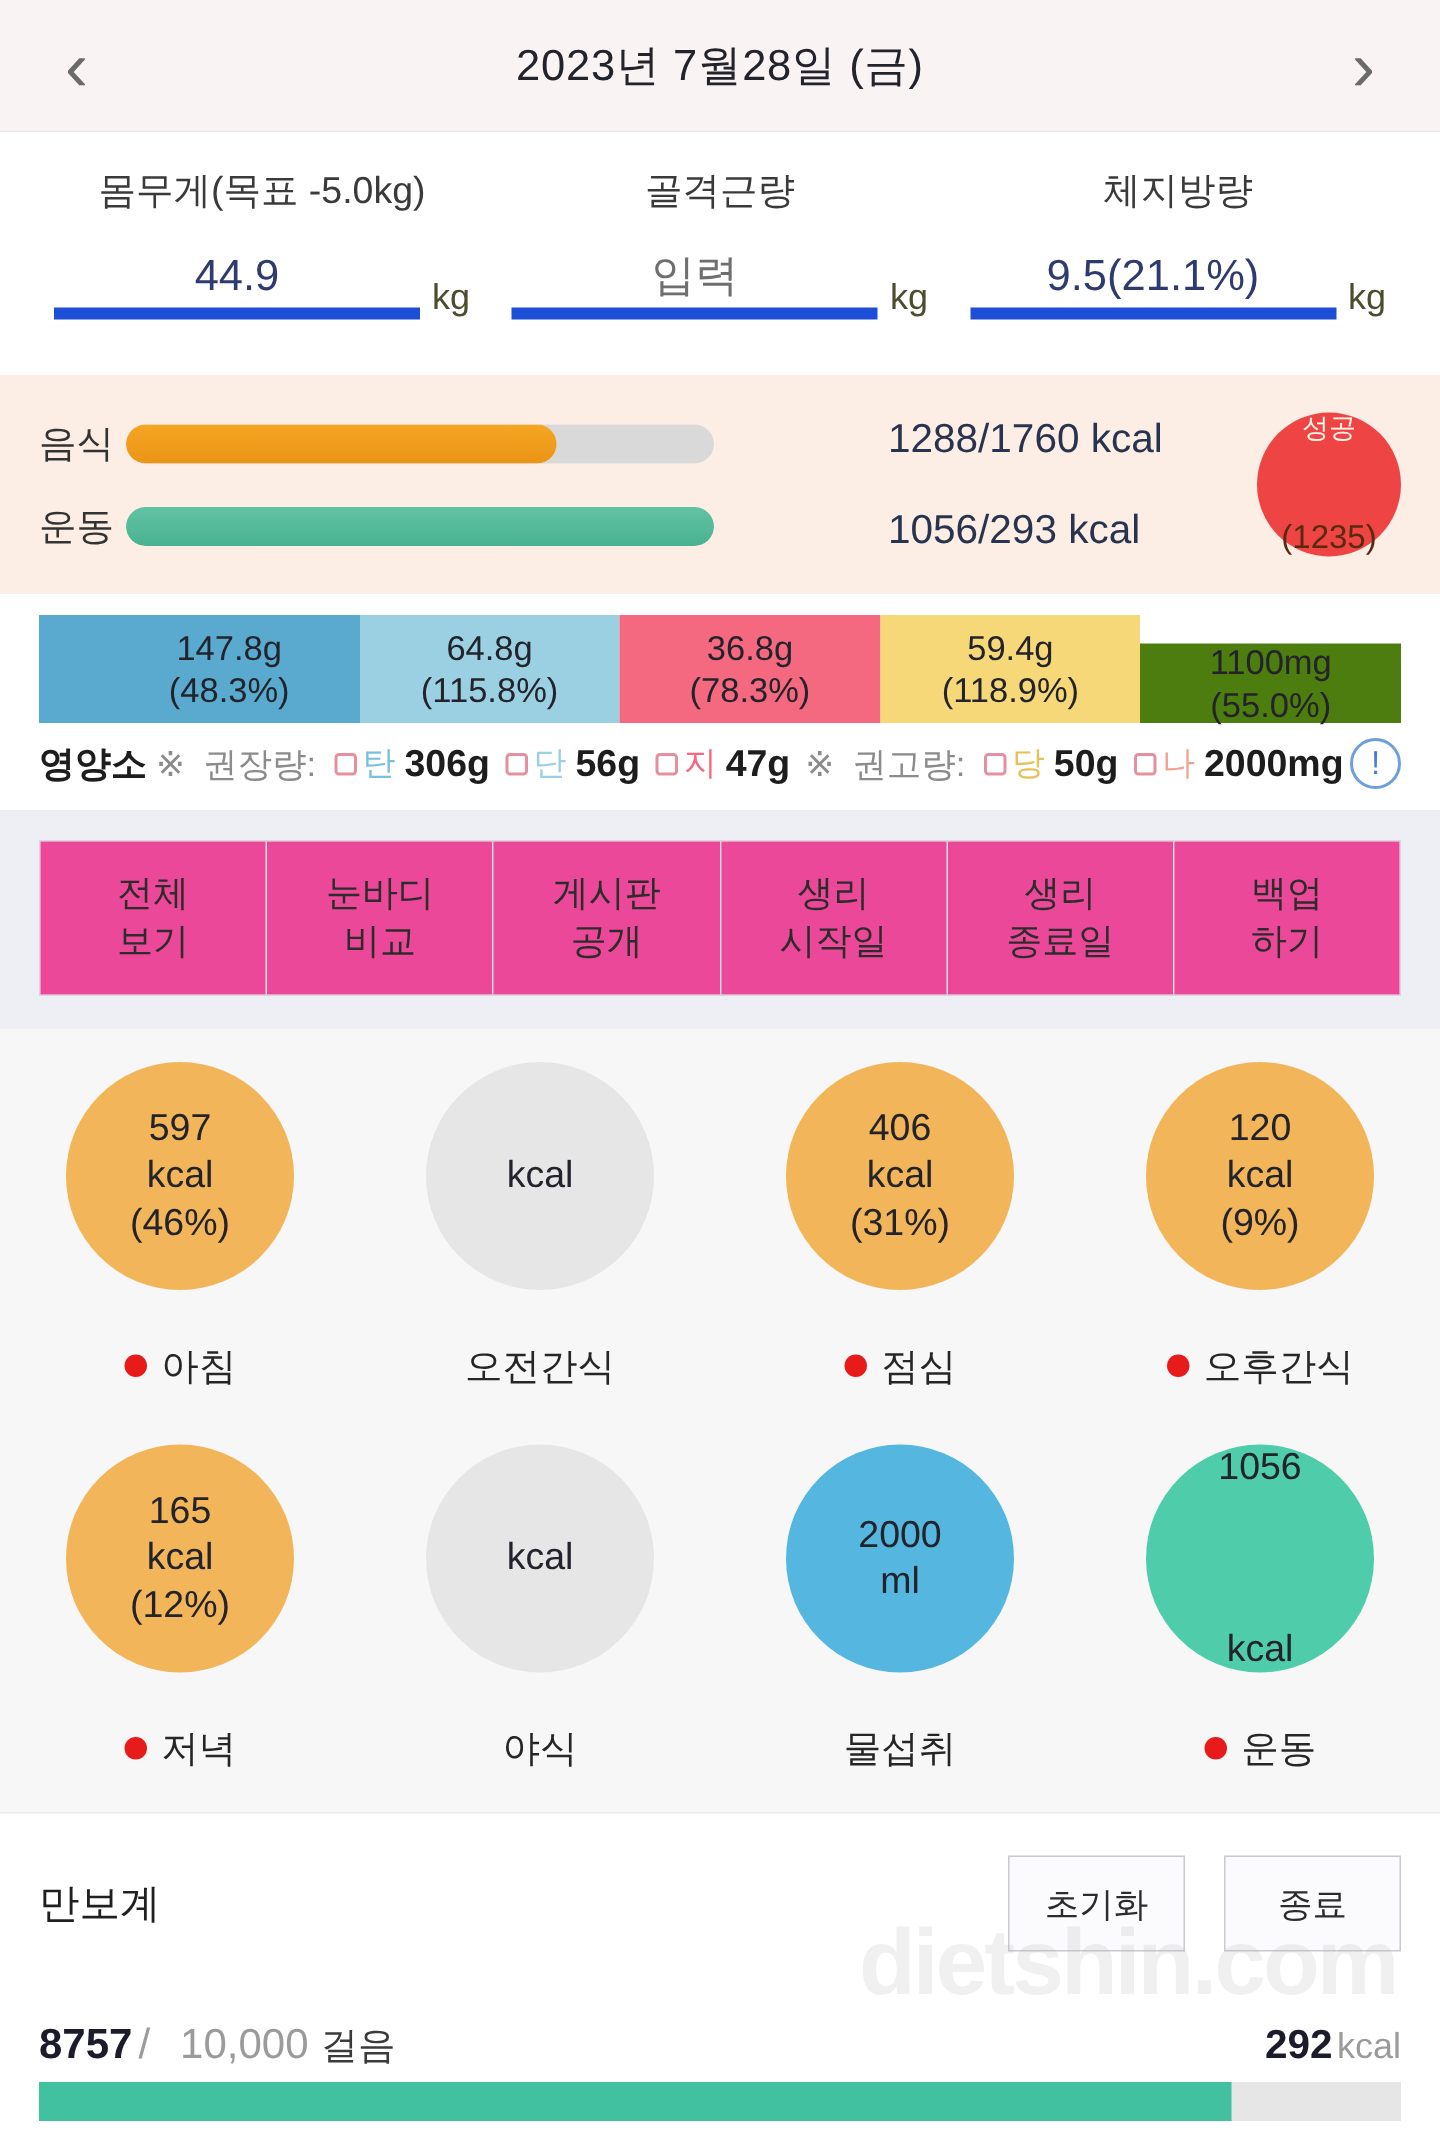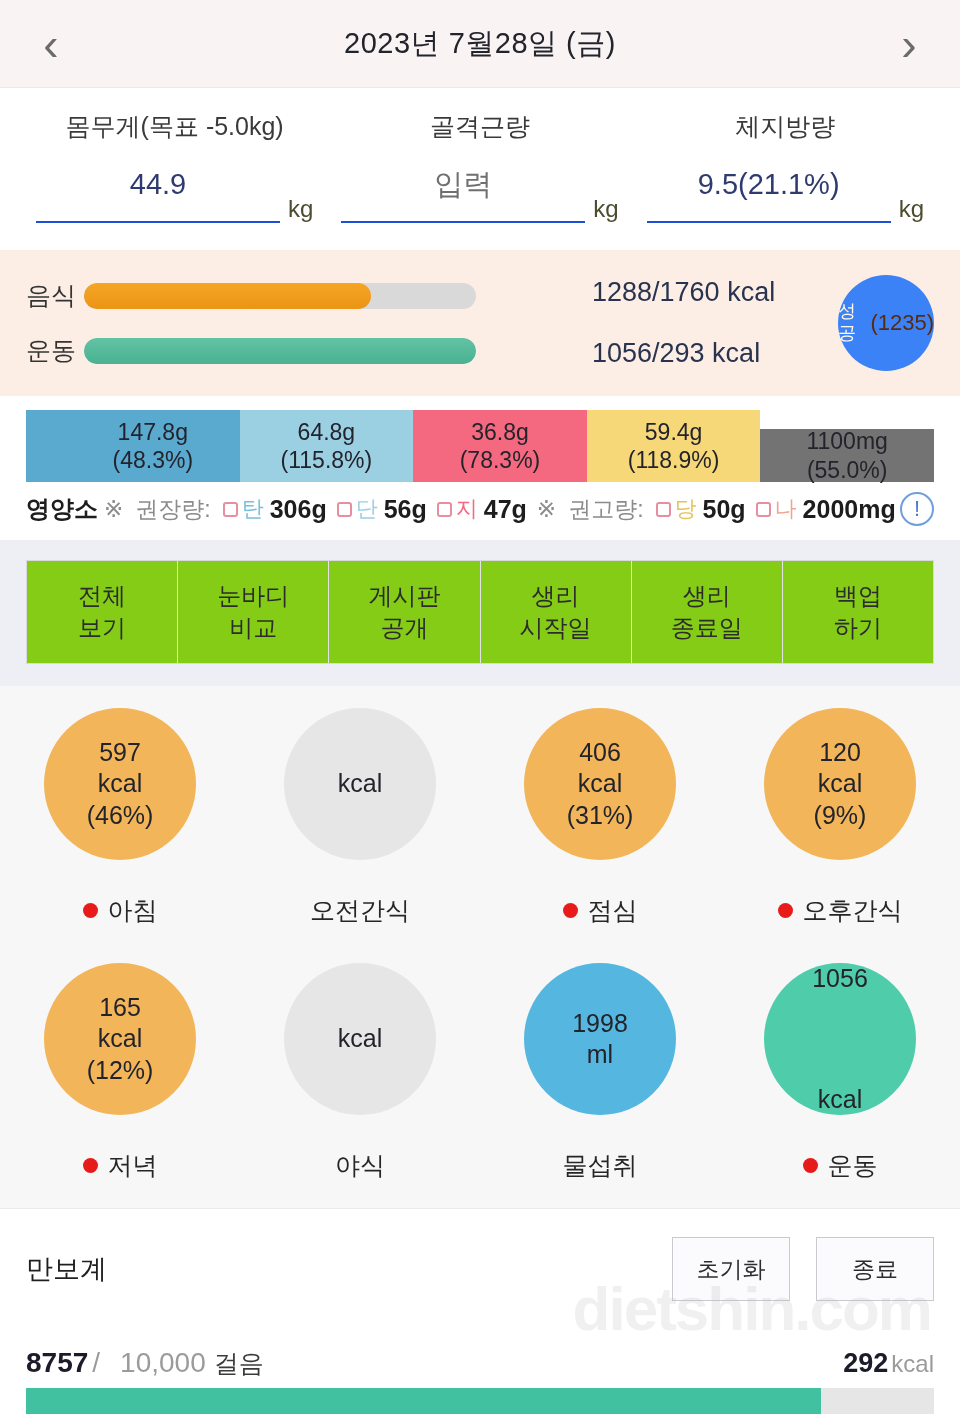--- a/index.html
+++ b/index.html
@@ -67,25 +67,25 @@
   .stat-row {
     margin-top: 26px;
     width: 100%;
     display: flex;
     align-items: flex-end;
     justify-content: center;
     padding: 0 14px;
   }
   .stat-input {
     flex: 1;
-    border-bottom: 2px solid #1d4ed8;
+    border-bottom: 8px solid #1d4ed8;
     text-align: center;
     font-size: 29px;
     color: #2f3a6e;
-    padding-bottom: 20px;
+    padding-bottom: 4px;
     line-height: 1.1;
     cursor: pointer;
   }
   .stat-input.placeholder { color: #6f6f6f; }
   .stat-unit {
     font-size: 24px;
     color: #4c4c2e;
     margin-left: 8px;
     padding-bottom: 0px;
   }
@@ -123,22 +123,23 @@
     flex-direction: column;
     gap: 30px;
     margin-left: 32px;
     align-items: flex-start;
     width: 240px;
   }
   .cal-text { font-size: 27px; color: #28344f; white-space: nowrap; }
   .success-badge {
     width: 96px; height: 96px;
     border-radius: 50%;
-    background: #3b82f6;
-    display: flex;
+    background: #ef4444;
+    display: flex;
+    flex-direction: column;
     align-items: center;
     justify-content: space-between;
     margin-left: 6px;
     cursor: pointer;
   }
   .success-badge .sb-title { font-size: 18px; color: #fff7e6; line-height: 1.2; }
   .success-badge .sb-value { font-size: 22px; color: #5a2a10; line-height: 1.2; }
 
   
   .nutrient-wrap { padding: 14px 26px 0 26px; background: #ffffff; }
@@ -192,21 +193,21 @@
     height: 102px;
     display: flex;
     flex-direction: column;
     align-items: center;
     justify-content: center;
     border-right: 1px solid #e2e2e8;
     font-size: 24px;
     color: #2c2c2c;
     line-height: 1.35;
     cursor: pointer;
-    background: #84cc16;
+    background: #ec4899;
   }
   .tab:last-child { border-right: none; }
 
   
   .circles-area { background: #f7f7f8; padding: 22px 0 26px 0; }
   .circ-row { display: flex; }
   .circ-cell {
     flex: 1;
     display: flex;
     flex-direction: column;
@@ -359,21 +360,21 @@
           <div class="nut-pct">(115.8%)</div>
         </div>
         <div class="nut-box" style="background: rgb(244, 105, 127);">
           <div class="nut-amt">36.8g</div>
           <div class="nut-pct">(78.3%)</div>
         </div>
         <div class="nut-box" style="background: rgb(246, 216, 120);">
           <div class="nut-amt">59.4g</div>
           <div class="nut-pct">(118.9%)</div>
         </div>
-        <div class="nut-box" style="background: #737373; margin-top: 19px;">
+        <div class="nut-box" style="background: #4d7c0f; margin-top: 19px;">
           <div class="nut-amt">1100mg</div>
           <div class="nut-pct">(55.0%)</div>
         </div>
       </div>
     <div class="nut-legend" id="nut-legend">
         <span class="leg-strong">영양소</span>
         <span class="leg-dim">※</span>
         <span class="leg-dim">권장량:</span>
         <span class="leg-sw"></span>
         <span class="leg-tag" style="color: rgb(121, 192, 221);">탄</span>
@@ -484,21 +485,21 @@
         <div class="circ-cell">
           <div class="circle empty">
             <div>kcal</div>
           </div>
           <div class="circ-caption">
             <span>야식</span>
           </div>
         </div>
         <div class="circ-cell">
           <div class="circle water">
-            <div>1998</div>
+            <div>2000</div>
             <div>ml</div>
           </div>
           <div class="circ-caption">
             <span>물섭취</span>
           </div>
         </div>
         <div class="circ-cell">
           <div class="circle exercise">
             <div>1056</div>
             <div>kcal</div>

